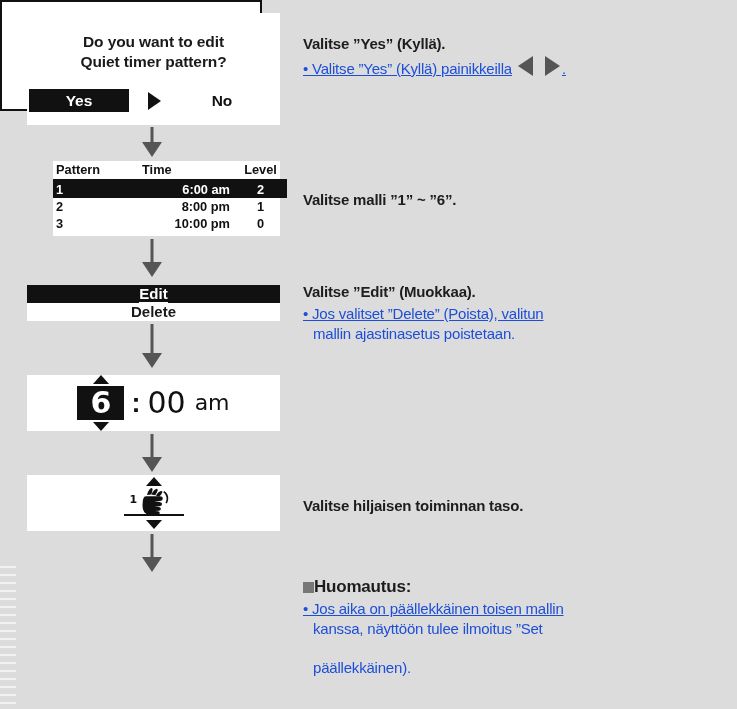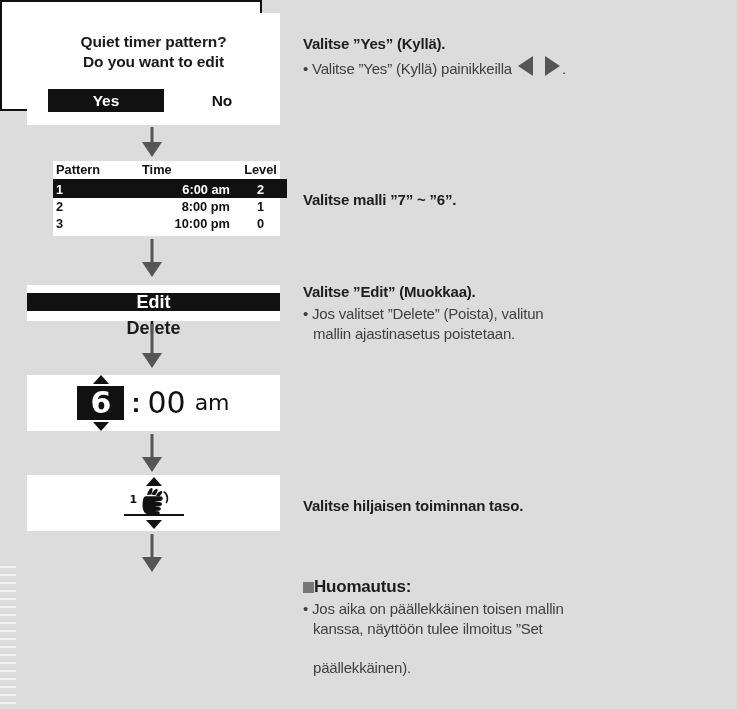--- a/index.html
+++ b/index.html
@@ -38,21 +38,21 @@
     font-weight:bold;
     font-size:15.5px;
     line-height:20px;
     padding-top:19px;
     letter-spacing:-0.1px;
   }
   .yesno-row{
     position:absolute;left:0;right:0;top:76px;height:24px;
   }
   .yes-btn{
-    position:absolute;left:21px;top:0;width:116px;height:23px;
+    position:absolute;left:2px;top:0;width:100px;height:23px;
     background:#111;color:#fff;font-weight:bold;font-size:15.5px;
     text-align:center;line-height:23px;
   }
   .yes-caret{
     position:absolute;left:121px;top:3px;
     width:0;height:0;border-top:9px solid transparent;
     border-bottom:9px solid transparent;border-left:13px solid #111;
   }
   .no-btn{
     position:absolute;left:165px;top:0;width:60px;height:23px;
@@ -80,21 +80,21 @@
   table.patterns td{padding:1px 0 1px 0;font-size:12.8px;color:#111;}
   table.patterns td.c-pattern{text-align:left;padding-left:3px;}
   table.patterns td.c-time{text-align:right;padding-right:8px;}
   table.patterns td.c-level{text-align:center;padding-right:4px;}
   tr.sel td{background:#111;color:#fff;}
 
   
   #menu-panel{left:27px;top:285px;width:253px;height:36px;}
   .menu-row{
     height:18px;line-height:18px;text-align:center;
-    font-weight:bold;font-size:18px;margin-top:8px;
+    font-weight:bold;font-size:15px;
   }
   .menu-row.sel{background:#111;color:#fff;}
   .menu-row .ul{border-bottom:1.6px solid currentColor;padding-bottom:0px;}
 
   
   #time-panel{left:27px;top:375px;width:253px;height:56px;}
   .time-inner{
     position:relative;height:56px;
     display:flex;align-items:center;justify-content:center;
   }
@@ -171,22 +171,23 @@
     border-right:10px solid transparent;border-top:15px solid #555;
   }
 
   
   .instr{position:absolute;left:303px;width:430px;}
   .instr h3{
     margin:0;font-size:15px;font-weight:bold;color:#1d1d1d;
     line-height:21px;letter-spacing:-0.2px;
   }
   .instr p{
-    margin:2px 0 0 0;font-size:15px;color:#404040;line-height:19.5px;
+    margin:2px 0 0 0;font-size:15px;color:#1d4ed8;line-height:19.5px;
     letter-spacing:-0.2px;
+    text-decoration:underline;
   }
   .instr p.bul{ text-indent:-10px; padding-left:10px; }
   .arrow-l,.arrow-r{
     display:inline-block;width:0;height:0;vertical-align:-2px;
     border-top:10px solid transparent;border-bottom:10px solid transparent;
   }
   .arrow-l{border-right:15px solid #555;margin:0 4px 0 6px;}
   .arrow-r{border-left:15px solid #555;margin:0 2px 0 8px;}
 
   .note-head{
@@ -201,22 +202,22 @@
 </style>
 </head>
 <body>
 
 <div class="page">
 
   <div class="edge-stripes"></div>
 
   <div class="screen" id="dlg-confirm">
     <div class="dlg-q">
+      <div>Do you want to edit</div>
       <div>Quiet timer pattern?</div>
-      <div>Do you want to edit</div>
     </div>
     <div class="yesno-row">
       <div class="yes-btn">Yes</div>
       <div class="yes-caret"></div>
       <div class="no-btn">No</div>
     </div>
   </div>
 
   <div class="conn" style="left:139px;top:127px;width:26px;height:30px;">
     <div class="stem" style="height:16px;"></div>
@@ -258,21 +259,21 @@
       </tbody>
     </table>
   </div>
 
   <div class="conn" style="left:139px;top:239px;width:26px;height:38px;">
     <div class="stem" style="height:24px;"></div>
     <div class="head"></div>
   </div>
 
   <div class="instr" style="top:189px;">
-    <h3>Valitse malli ”7” ~ ”6”.</h3>
+    <h3>Valitse malli ”1” ~ ”6”.</h3>
   </div>
 
   <div class="screen" id="menu-panel">
     <div class="menu-row sel">
       <span class="ul">Edit</span>
     </div>
     <div class="menu-row">
       <span>Delete</span>
     </div>
   </div>

